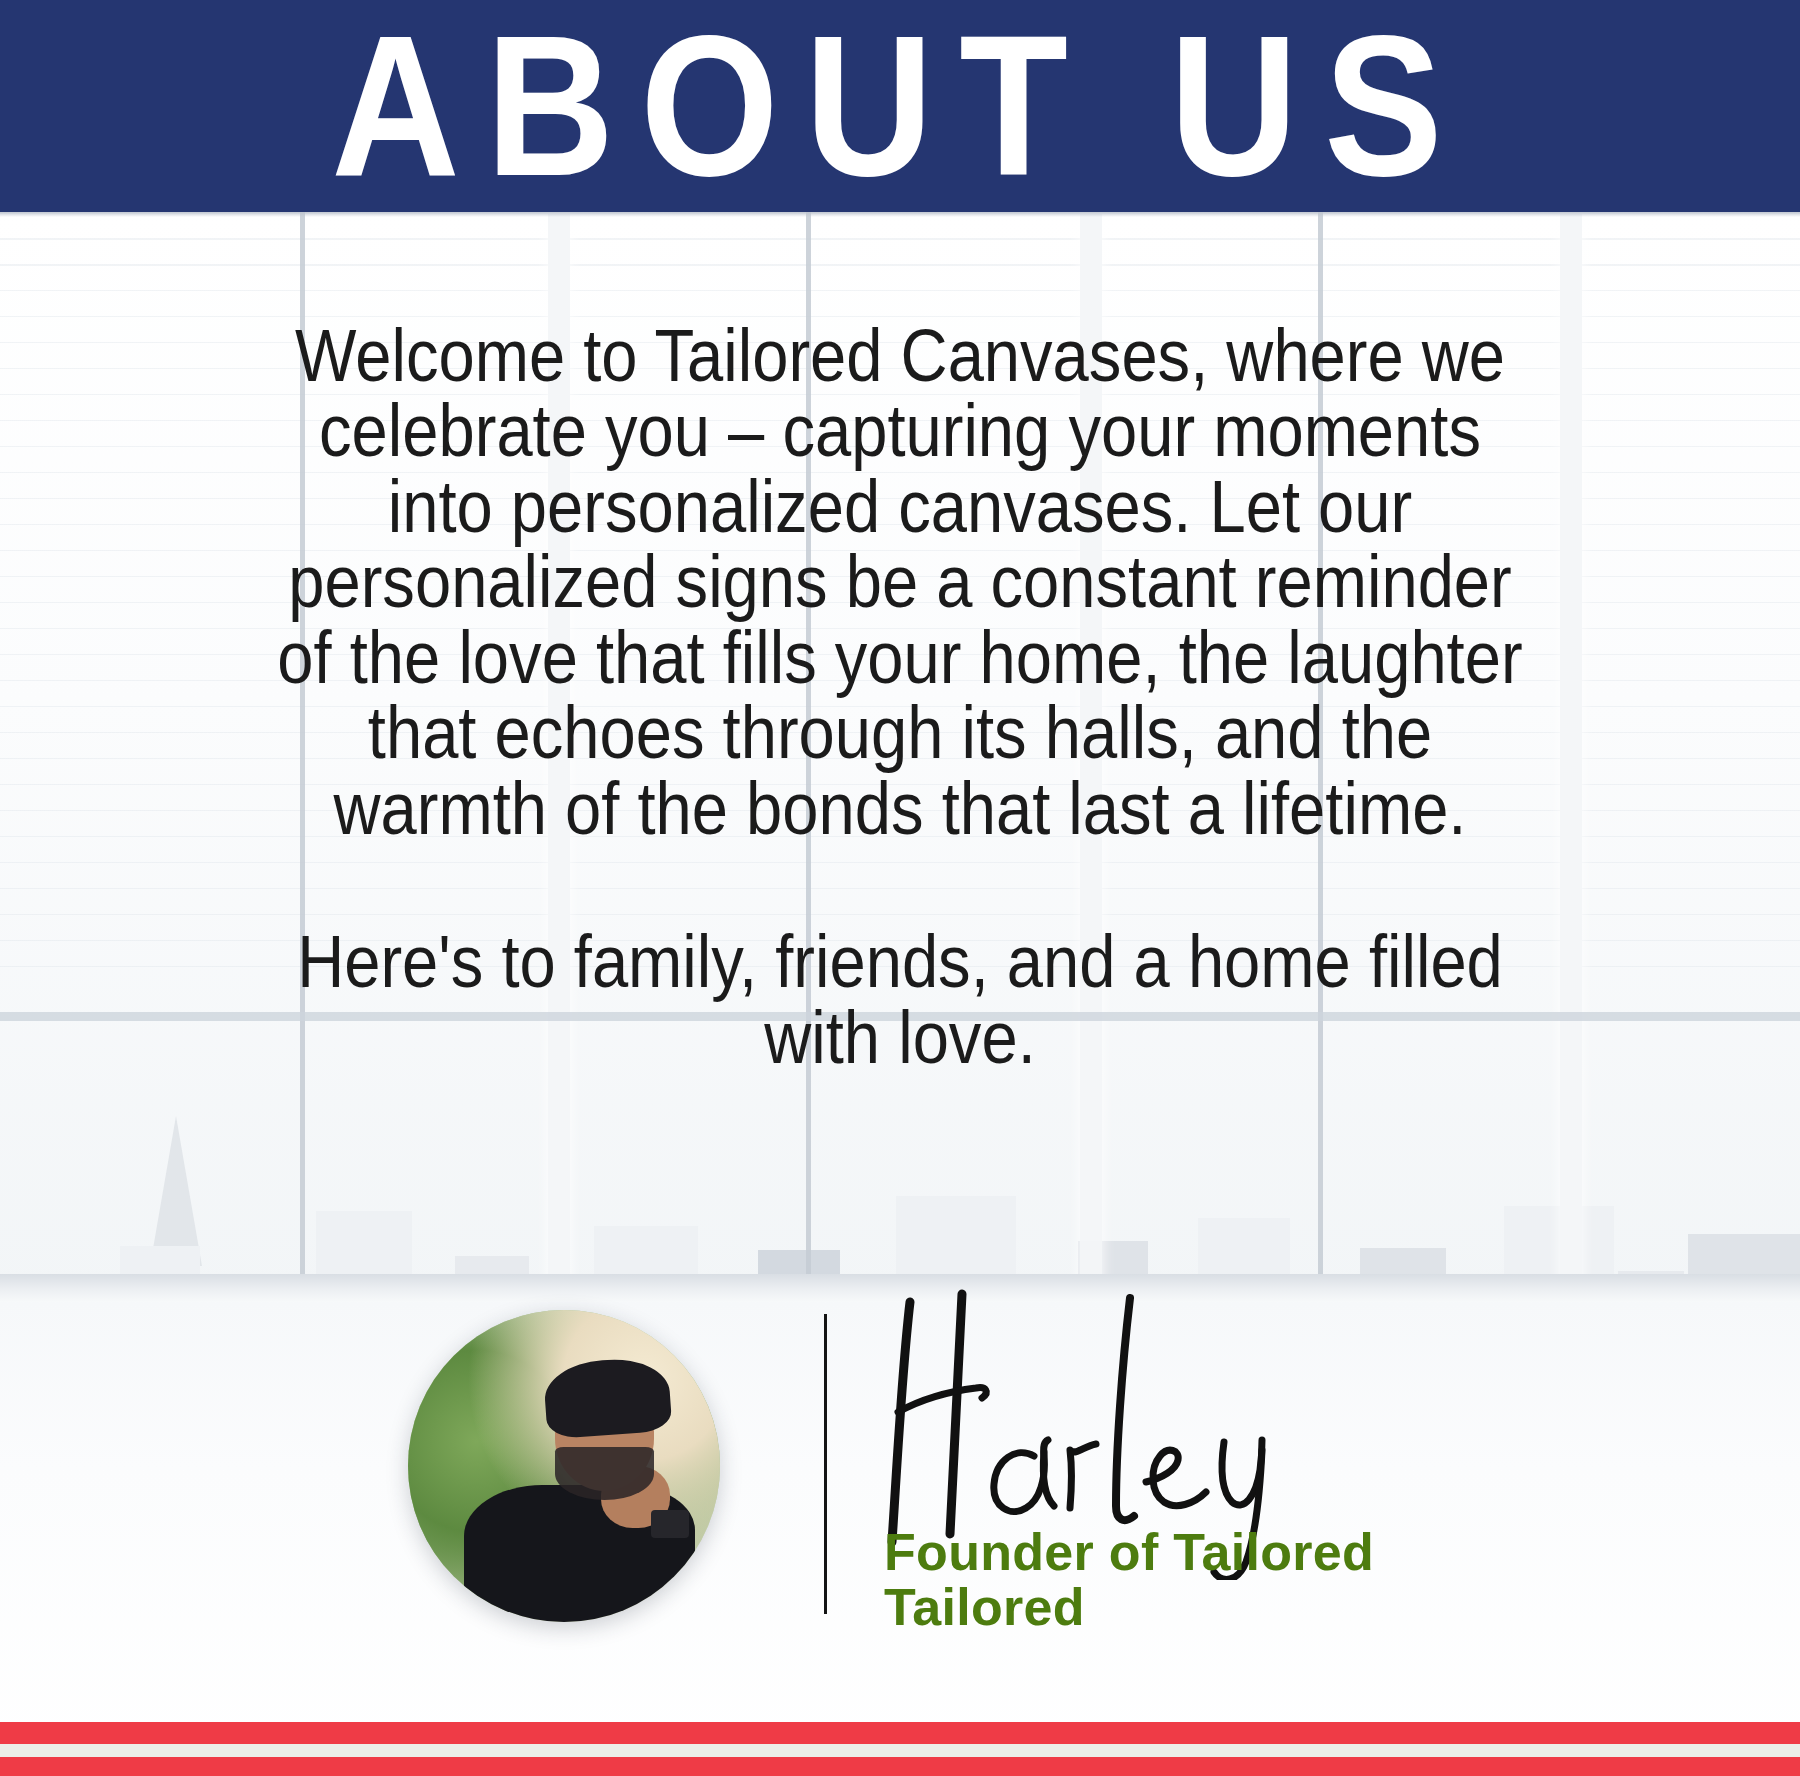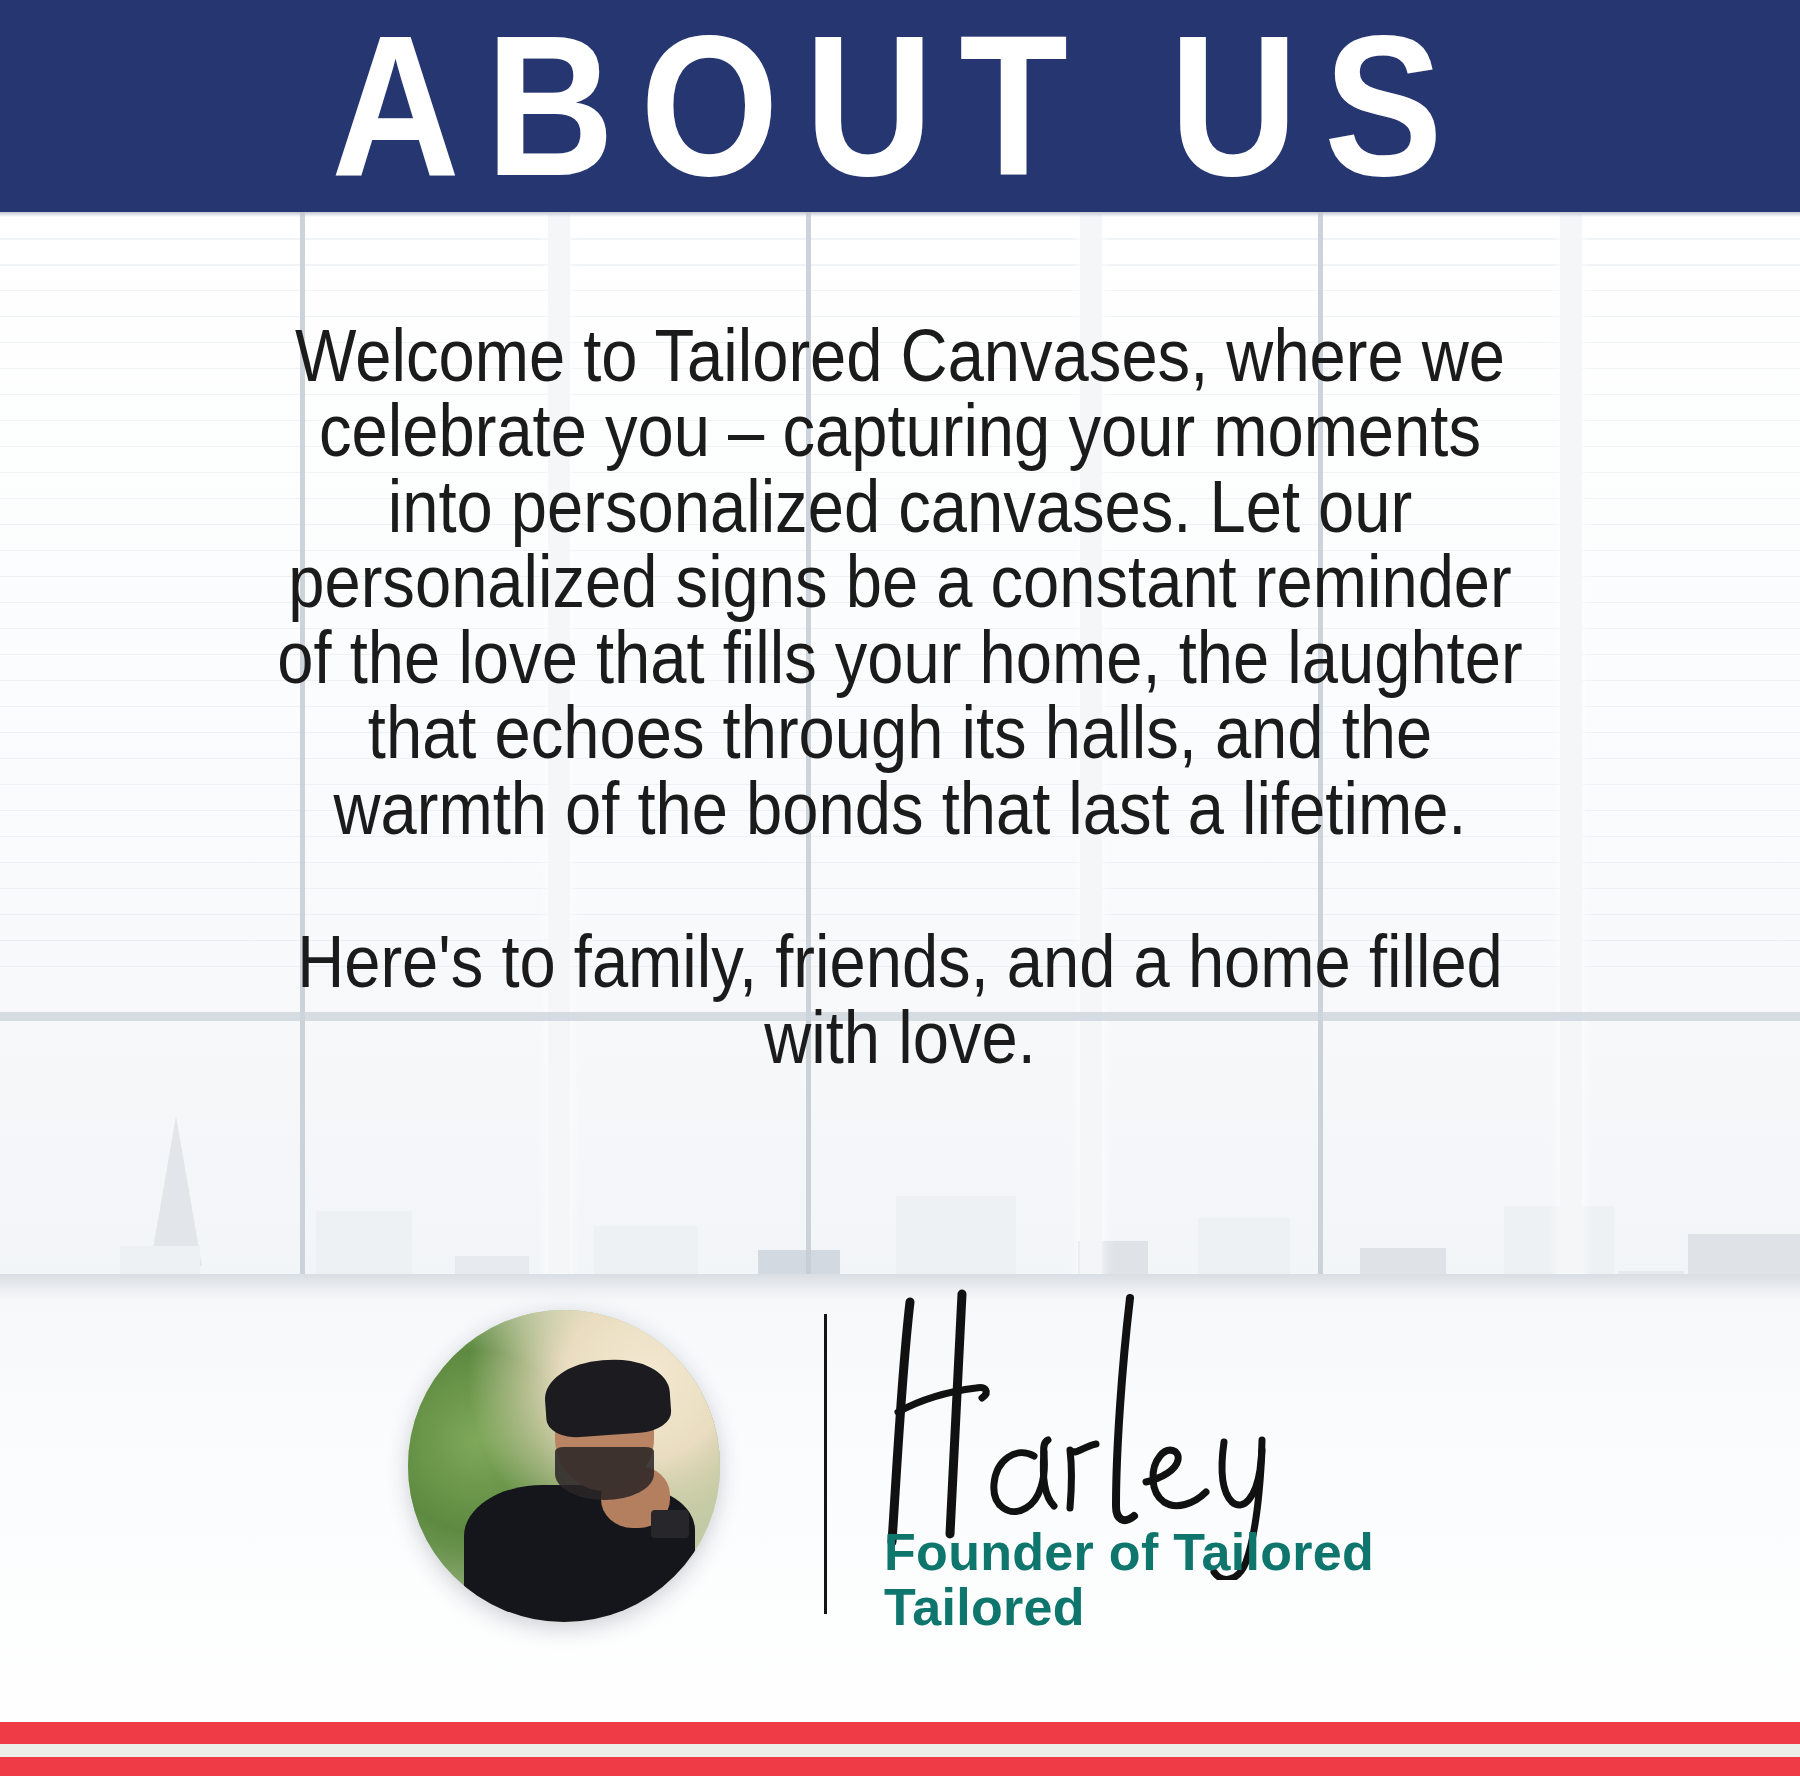--- a/index.html
+++ b/index.html
@@ -74,21 +74,21 @@
   .avatar .ph-hand{position:absolute;left:62%;top:50%;width:22%;height:20%;border-radius:46%;
      background:#b47f5e;}
   .avatar .ph-watch{position:absolute;left:78%;top:64%;width:12%;height:9%;border-radius:4px;background:#26262b;}
 
   .sigdivider{position:absolute;left:824px;top:24px;width:3px;height:300px;background:#141414;}
 
   .signature{position:absolute;left:858px;top:-10px;width:560px;height:300px;color:#111;}
   .signature svg{display:block;}
 
   .founder{position:absolute;left:884px;top:235px;width:620px;
-     color:#0f766e;font-size:52px;font-weight:700;line-height:1.06;letter-spacing:.3px;
+     color:#4d7c0f;font-size:52px;font-weight:700;line-height:1.06;letter-spacing:.3px;
      font-family:"Liberation Sans", sans-serif;}
 
   
   .stripe1{position:absolute;left:0;top:1722px;width:1800px;height:22px;background:#ef3b46;z-index:7;}
   .stripegap{position:absolute;left:0;top:1744px;width:1800px;height:13px;background:#eceee8;z-index:7;}
   .stripe2{position:absolute;left:0;top:1757px;width:1800px;height:19px;background:#ef3b46;z-index:7;}
 </style>
 </head>
 <body>
 

